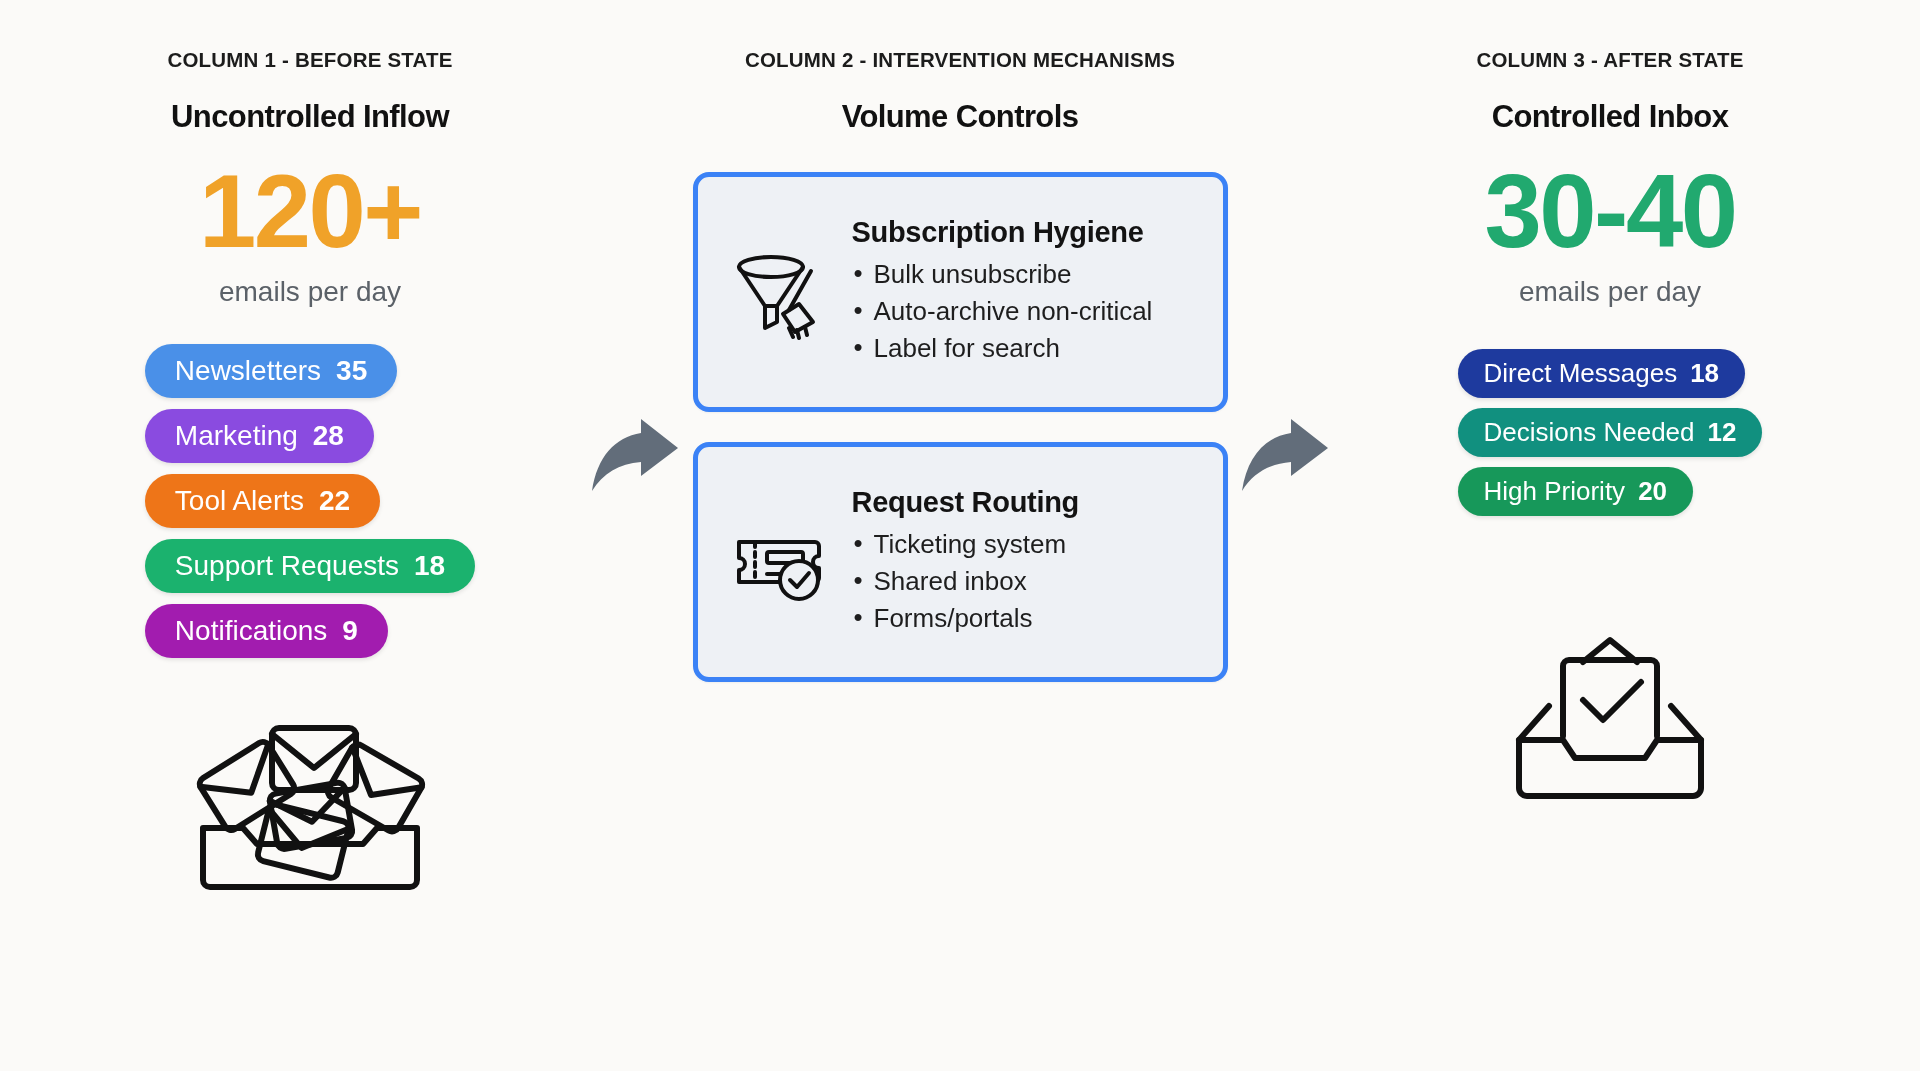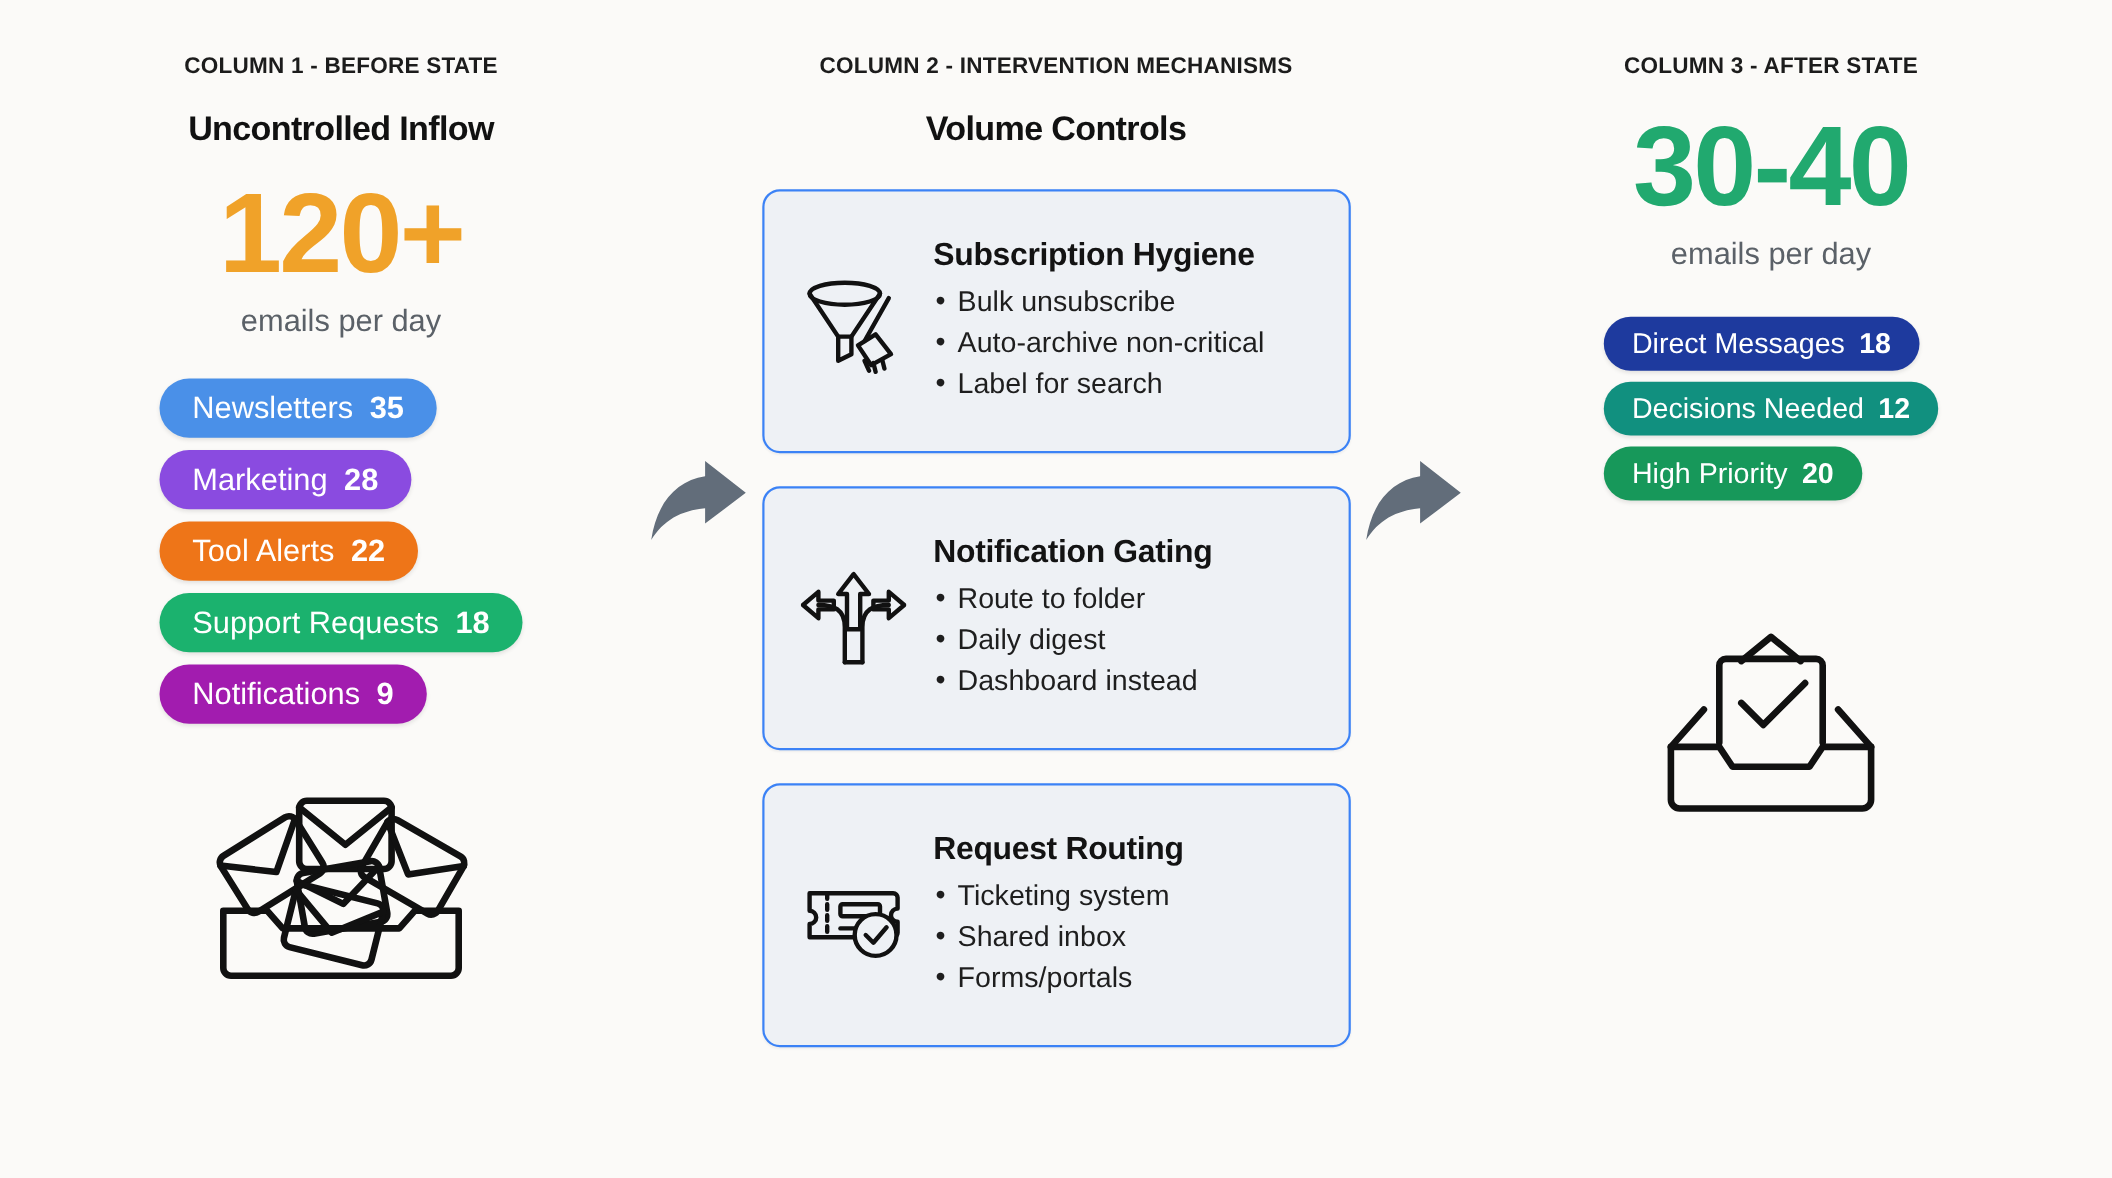--- a/index.html
+++ b/index.html
@@ -111,21 +111,21 @@
   
   .cards {
     margin-top: 38px;
     display: flex;
     flex-direction: column;
     gap: 30px;
     width: 535px;
   }
   .card {
     background: #EEF1F5;
-    border: 2px solid #3b82f6;
+    border: 5px solid #3b82f6;
     border-radius: 16px;
     padding: 20px 26px;
     display: flex;
     align-items: center;
     gap: 18px;
     min-height: 240px;
     box-shadow: 0 1px 2px rgba(15,23,42,0.05);
   }
   .card-icon {
     flex: 0 0 auto;
@@ -260,40 +260,20 @@
         <div class="card-body">
           <div class="card-title">Subscription Hygiene</div>
           <ul class="card-list">
             <li>Bulk unsubscribe</li>
             <li>Auto-archive non-critical</li>
             <li>Label for search</li>
           </ul>
         </div>
       </div>
 
-      <div class="card">
-        <div class="card-icon">
-          <svg width="96" height="96" viewBox="0 0 96 96" fill="none" stroke="#111111" stroke-width="4" stroke-linejoin="round" stroke-linecap="round">
-            <path d="M40 88 L40 56 C40 40 30 36 16 36"></path>
-            <path d="M56 88 L56 56 C56 40 66 36 80 36"></path>
-            <path d="M40 88 L56 88"></path>
-            <path d="M48 8 L34 26 L42 26 L42 58 L54 58 L54 26 L62 26 Z"></path>
-            <path d="M16 24 L2 36 L16 48 L16 40 L30 40 L30 32 L16 32 Z"></path>
-            <path d="M80 24 L94 36 L80 48 L80 40 L66 40 L66 32 L80 32 Z"></path>
-          </svg>
-        </div>
-        <div class="card-body">
-          <div class="card-title">Notification Gating</div>
-          <ul class="card-list">
-            <li>Route to folder</li>
-            <li>Daily digest</li>
-            <li>Dashboard instead</li>
-          </ul>
-        </div>
-      </div>
 
       <div class="card">
         <div class="card-icon">
           <svg width="96" height="96" viewBox="0 0 96 96" fill="none" stroke="#111111" stroke-width="4" stroke-linejoin="round" stroke-linecap="round">
             <path d="M8 28 L84 28 a4 4 0 0 1 4 4 L88 42 a6 6 0 0 0 0 12 L88 64 a4 4 0 0 1 -4 4 L8 68 L8 56 a6 6 0 0 0 0 -12 Z"></path>
             <path d="M24 28 L24 68" stroke-dasharray="5 5"></path>
             <rect x="36" y="38" width="36" height="11" rx="2"></rect>
             <path d="M36 60 L58 60"></path>
             <circle cx="68" cy="66" r="19" fill="#EEF1F5"></circle>
             <path d="M59 66 L66 73 L78 59"></path>
@@ -313,20 +293,21 @@
   </div>
 
   <div class="arrow-wrap">
     <svg width="92" height="78" viewBox="0 0 92 78" fill="#626D7A">
       <path d="M3 74 C8 40 26 20 52 16 L52 2 L89 31 L52 59 L52 45 C30 47 14 56 3 74 Z"></path>
     </svg>
   </div>
 
   <div class="column column-narrow">
     <div class="eyebrow">COLUMN 3 - AFTER STATE</div>
+    <div class="col-title">Controlled Inbox</div>
 
     <div class="bigstat" style="color:#21A96F">30-40</div>
     <div class="bigstat-sub">emails per day</div>
 
     <div class="pill-stack pill-stack-after">
       <div class="pill pill-sm" style="background:#1E3A9E">
         <span>Direct Messages</span>
         <span class="pill-value">18</span>
       </div>
       <div class="pill pill-sm" style="background:#11907F">

